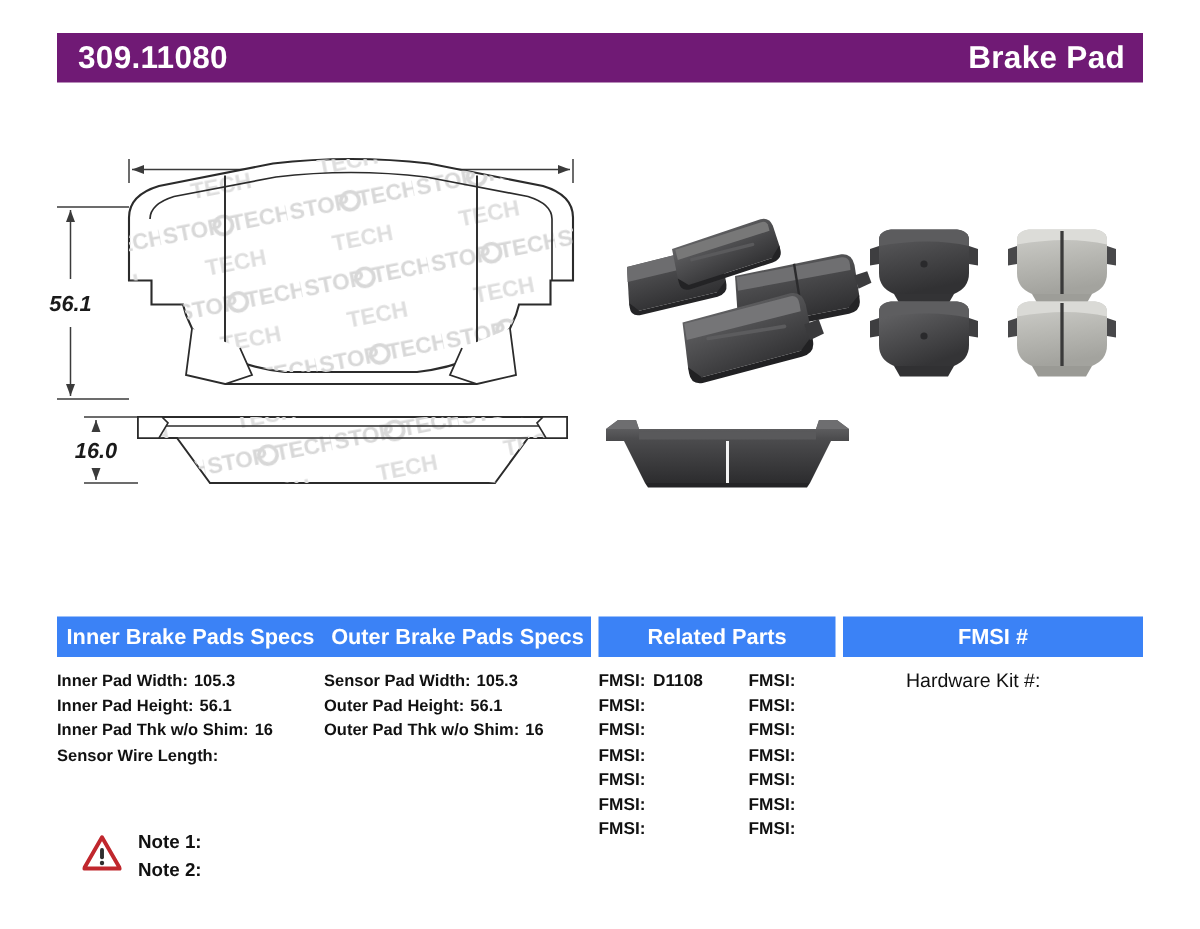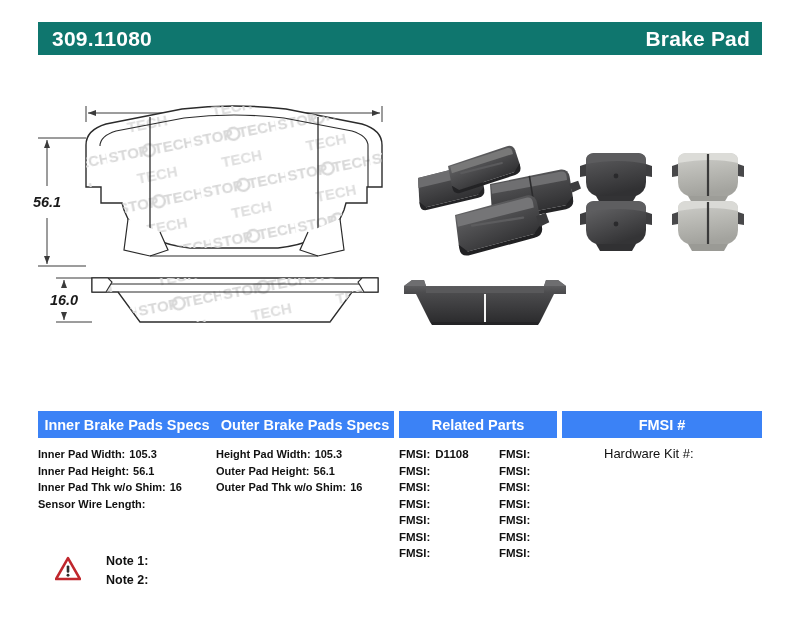--- a/index.html
+++ b/index.html
@@ -9,21 +9,21 @@
     font-family:"Liberation Sans",sans-serif;
     position:relative;
     overflow:hidden;
     -webkit-font-smoothing:antialiased;
   }
   .page{position:absolute;left:0;top:0;width:800px;height:619px;}
 
   
   .title-bar{
     position:absolute;left:38px;top:22px;width:724px;height:33px;
-    background:#0f766e;
+    background:#701a75;
     display:flex;align-items:center;justify-content:space-between;
     box-sizing:border-box;padding:0 12px 0 14px;
   }
   .title-bar .part-no{
     color:#ffffff;font-size:21px;font-weight:bold;letter-spacing:.2px;
     line-height:1;
   }
   .title-bar .prod-type{
     color:#ffffff;font-size:21px;font-weight:bold;letter-spacing:.2px;
     line-height:1;
@@ -81,21 +81,21 @@
   .fmsi-row .val{margin-left:5px;}
 
   .related-row{
     font-size:13px;font-weight:normal;color:#111111;
     height:16.5px;line-height:16.5px;white-space:nowrap;
   }
 
   
   .notes{position:absolute;left:55px;top:552px;display:flex;align-items:flex-start;}
   .warn-icon{width:26px;height:26px;margin-top:4px;flex:none;}
-  .notes-text{margin-left:25px;}
+  .notes-text{margin-left:11px;}
   .note-line{
     font-size:12.5px;font-weight:bold;color:#111111;
     height:19px;line-height:19px;white-space:nowrap;
   }
 </style>
 </head>
 <body>
 
 <div class="page">
 
@@ -349,21 +349,21 @@
           <span class="val">16</span>
         </div>
         <div class="spec-row">
           <span class="lbl">Sensor Wire Length:</span>
           <span class="val"></span>
         </div>
       </div>
 
       <div class="col-outer">
         <div class="spec-row">
-          <span class="lbl">Height Pad Width:</span>
+          <span class="lbl">Sensor Pad Width:</span>
           <span class="val">105.3</span>
         </div>
         <div class="spec-row">
           <span class="lbl">Outer Pad Height:</span>
           <span class="val">56.1</span>
         </div>
         <div class="spec-row">
           <span class="lbl">Outer Pad Thk w/o Shim:</span>
           <span class="val">16</span>
         </div>

